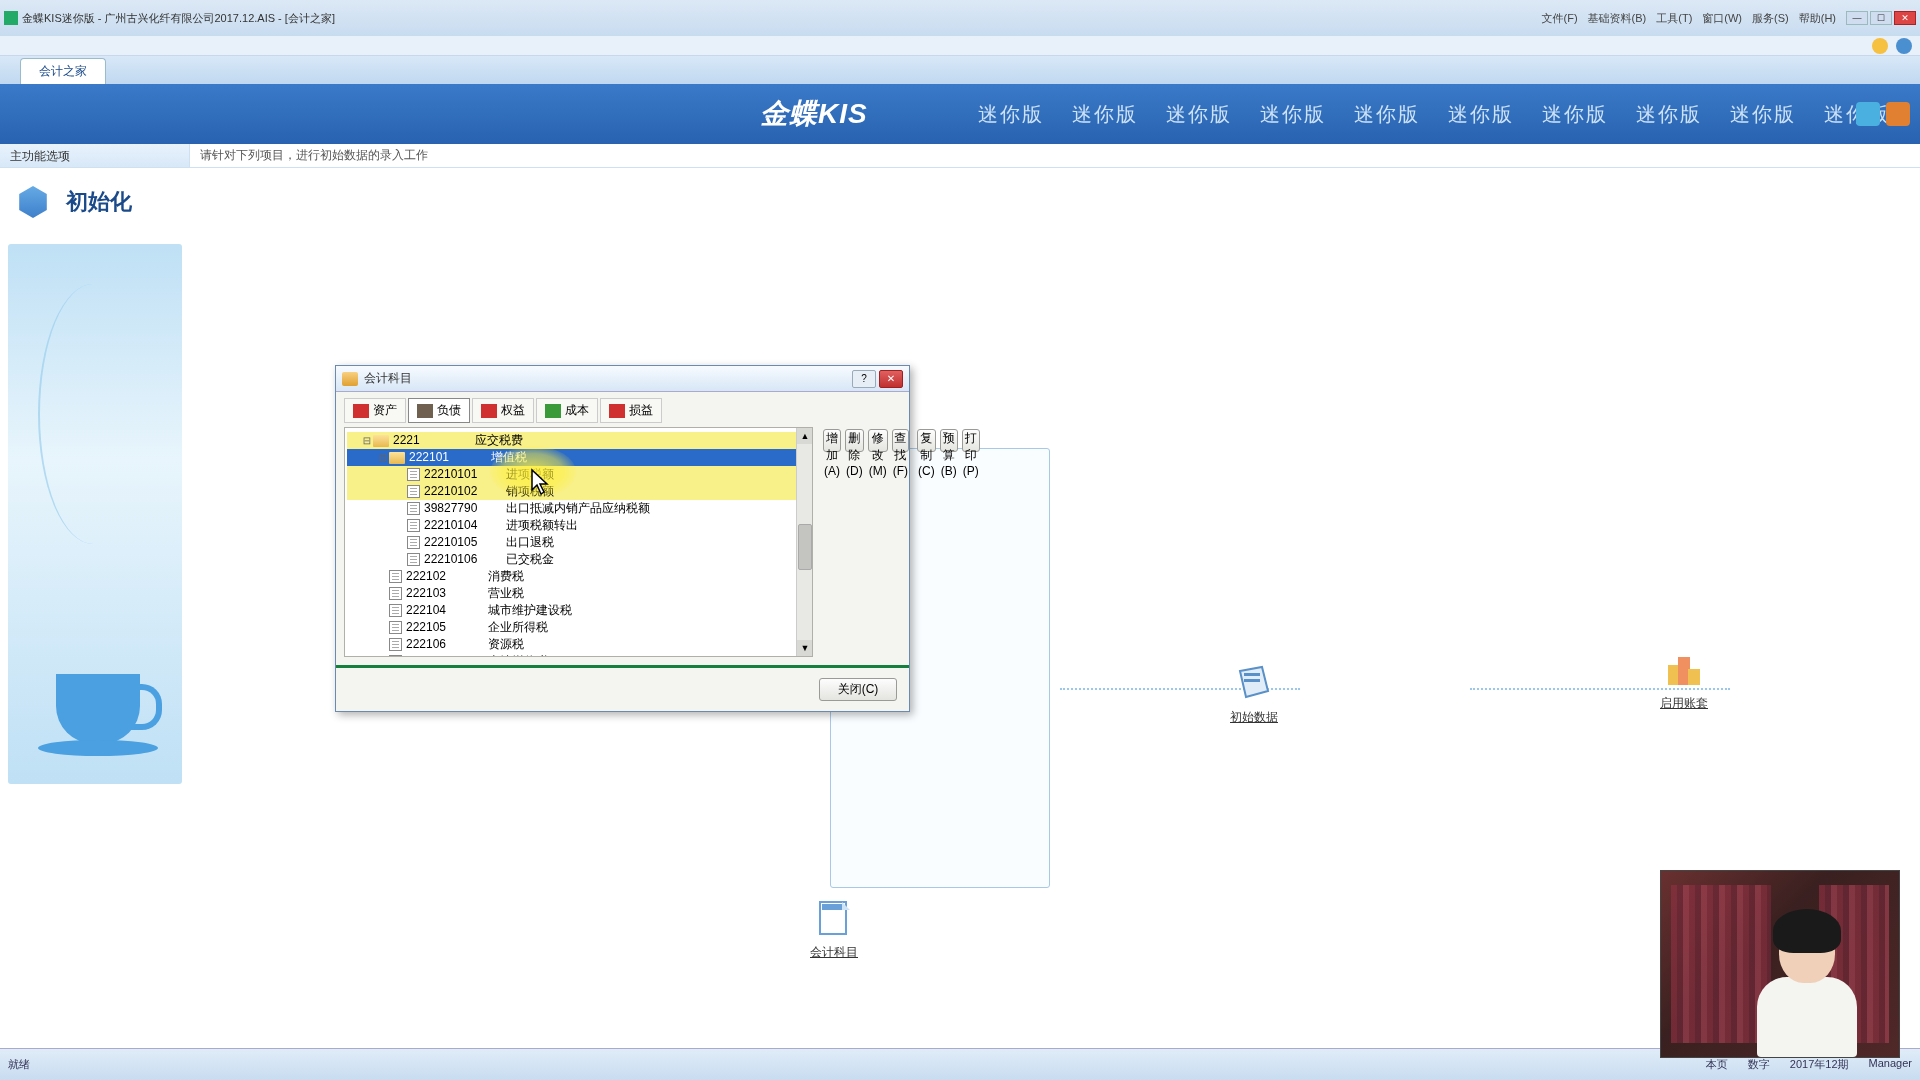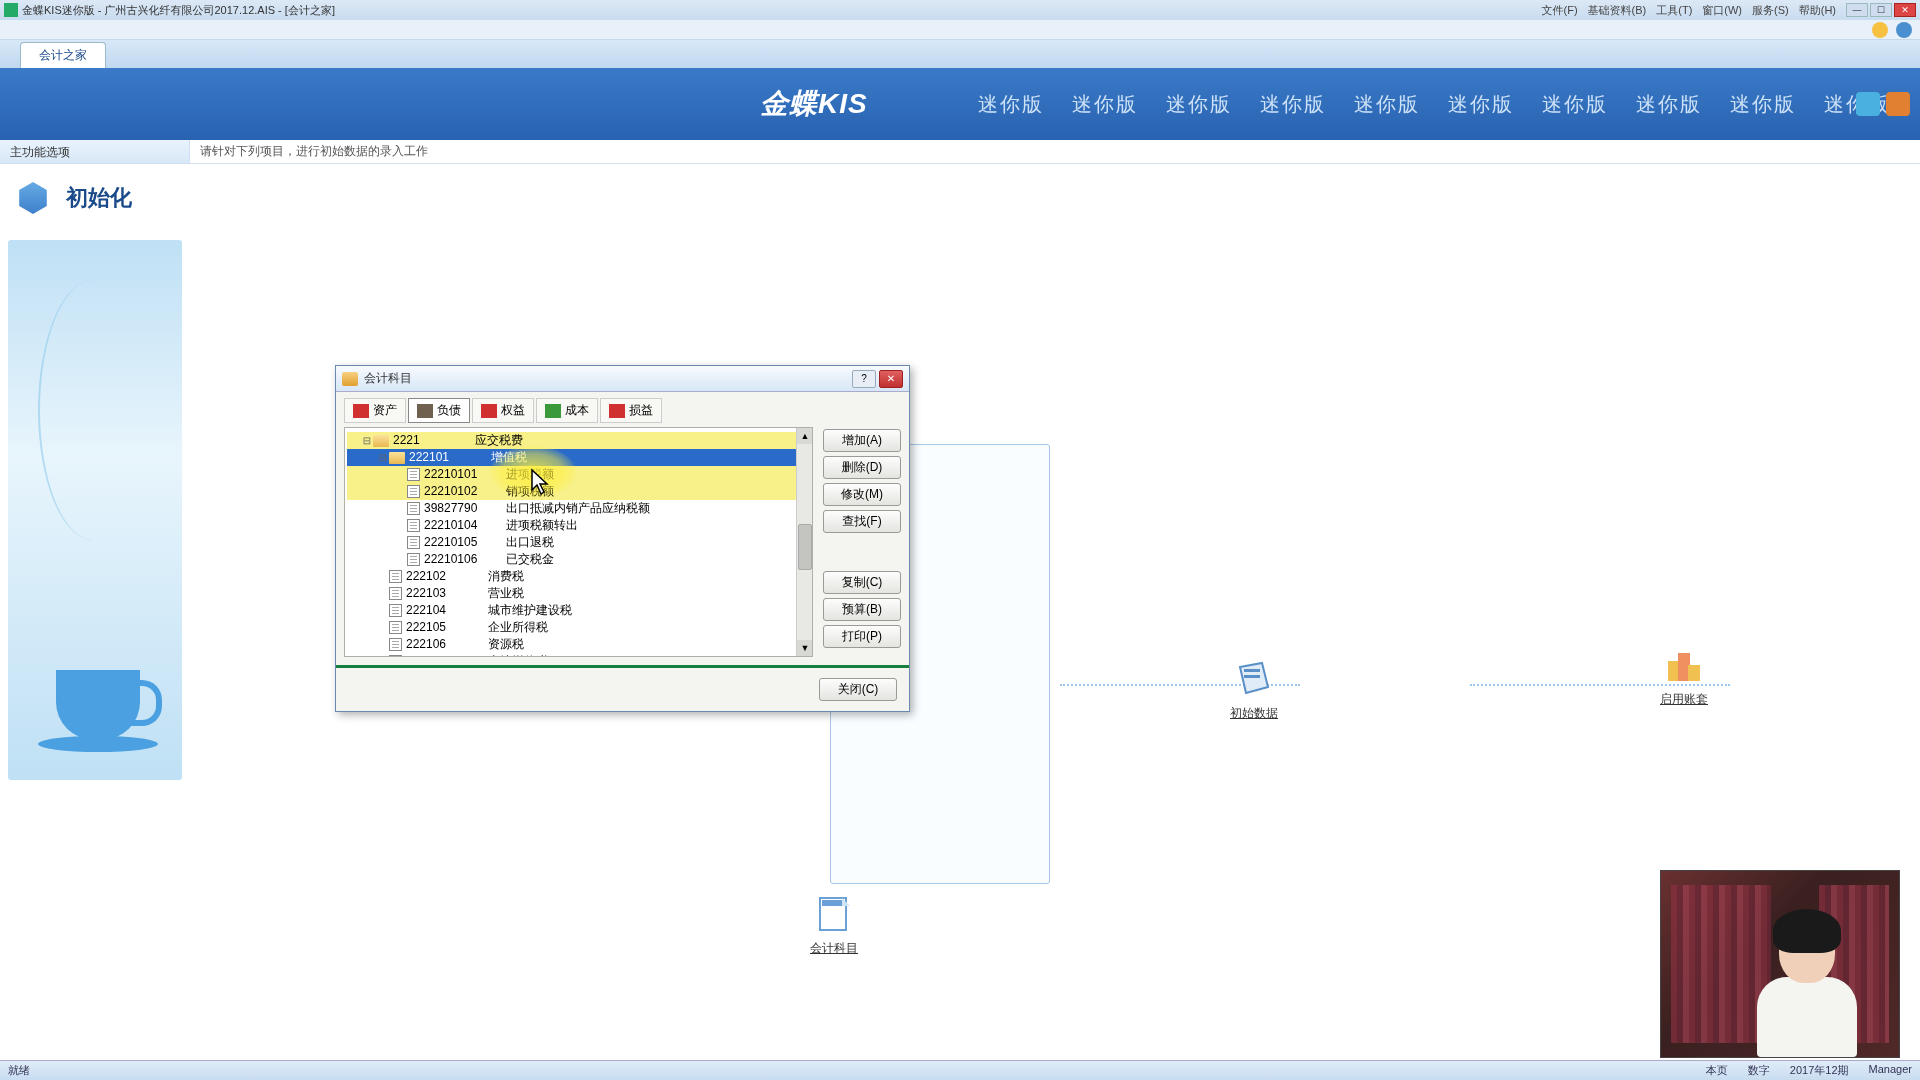--- a/index.html
+++ b/index.html
@@ -1,33 +1,33 @@
 <!DOCTYPE html>
 <html><head>
 <meta charset="utf-8">
 <style>
 * { margin: 0; padding: 0; box-sizing: border-box; font-family: "Microsoft YaHei", SimSun, sans-serif; }
 body { width: 1920px; height: 1080px; background: #fff; overflow: hidden; position: relative; font-size: 12px; }
 
-.title-bar { height: 20px; background: linear-gradient(#dce8f5,#c8dcf0); display:flex; align-items:center; padding:0 4px; color:#333; }
+.title-bar { height: 36px; background: linear-gradient(#dce8f5,#c8dcf0); display:flex; align-items:center; padding:0 4px; color:#333; }
 .title-bar .app-icon { width:14px; height:14px; background:#2a6; margin-right:4px; }
 .title-bar .title-text { flex:1; font-size:11px; }
 .title-bar .menus { display:flex; gap:10px; font-size:11px; color:#444; }
 .title-bar .menus span { cursor:default; }
 .title-bar .win-btns { display:flex; margin-left:8px; }
 .title-bar .win-btns div { width:22px; height:14px; background:#d0dcef; border:1px solid #9bb; margin-left:2px; text-align:center; line-height:12px; font-size:9px; }
 .title-bar .win-btns .close-x { background:#d44; color:#fff; border-color:#a22; }
 
 .sub-title-bar { height:20px; background:#e8f0fa; border-bottom:1px solid #c8d8ec; display:flex; align-items:center; justify-content:flex-end; padding:0 8px; gap:8px; }
 .sub-title-bar .face { width:16px; height:16px; border-radius:50%; }
 
 .tab-row { height:28px; background:linear-gradient(#d8e8f8,#c0d8f0); display:flex; align-items:flex-end; padding-left:20px; }
 .tab-row .tab { background:#fff; border:1px solid #9bc; border-bottom:none; padding:4px 18px; border-radius:4px 4px 0 0; font-size:12px; color:#1a4a8a; }
 
-.banner { height:72px; background:linear-gradient(#3a7ac8,#2862b0); display:flex; align-items:center; padding-left:760px; color:#fff; position:relative; }
+.banner { height:60px; background:linear-gradient(#3a7ac8,#2862b0); display:flex; align-items:center; padding-left:760px; color:#fff; position:relative; }
 .banner .logo { position:absolute; left:760px; font-size:28px; font-weight:bold; font-style:italic; letter-spacing:1px; }
 .banner .mini { font-size:20px; color:#cde2f7; margin-left:28px; letter-spacing:2px; }
 .banner .right-icons { position:absolute; right:10px; display:flex; gap:6px; }
 .banner .right-icons div { width:24px; height:24px; border-radius:4px; }
 
 .info-row { height:24px; display:flex; align-items:center; border-bottom:1px solid #cfe0f2; }
 .info-left { width:190px; background:linear-gradient(#e8f2fc,#d8e8f8); padding-left:10px; color:#333; border-right:1px solid #cfe0f2; height:100%; line-height:24px; }
 .info-right { padding-left:10px; color:#555; }
 
 .content { display:flex; height: calc(1080px - 20px - 20px - 28px - 56px - 24px - 18px); position:relative; }
@@ -68,40 +68,40 @@
 .tree-row { display:flex; align-items:center; white-space:nowrap; }
 .tree-row .exp { width:12px; text-align:center; color:#666; font-size:10px; }
 .tree-row .fold { width:16px; height:12px; background:linear-gradient(#fce29a,#e8b850); margin-right:4px; border-radius:1px; }
 .tree-row .doc-i { width:13px; height:13px; background:#fff; border:1px solid #888; margin-right:4px; position:relative; }
 .tree-row .doc-i::after { content:""; position:absolute; left:2px; top:2px; right:2px; height:1px; background:#aaa; box-shadow:0 3px 0 #aaa, 0 6px 0 #aaa; }
 .tree-row .code { min-width:82px; }
 .tree-row.sel { background:#2a6ac8; color:#fff; }
 .tree-row.hl { background:#f8f088; }
 .ind1 { padding-left:14px; } .ind2 { padding-left:30px; } .ind3 { padding-left:48px; }
 
-.btn-col { width:78px; display:flex; flex-direction:column; gap:4px; padding-top:2px; }
+.btn-col { width:78px; display:flex; flex-direction:row; gap:4px; padding-top:2px; }
 .dbtn { height:23px; background:linear-gradient(#fdfdfd,#e4e4e0); border:1px solid #9a9a96; border-radius:3px; font-size:12px; cursor:pointer; }
 .btn-gap { height:30px; }
 
 .dlg-foot { display:flex; justify-content:flex-end; padding:10px 12px; border-top:3px solid #15803d; background:#f4f4f0; }
 .dlg-foot .dbtn { width:78px; }
 
 .cursor-img { position:absolute; left:530px; top:468px; width:20px; height:28px; pointer-events:none; z-index:50; }
 .cursor-img svg { width:100%; height:100%; }
 .highlight-spot { position:absolute; left:490px; top:446px; width:86px; height:52px; background:radial-gradient(ellipse, rgba(255,240,60,.85) 0%, rgba(255,240,60,.5) 50%, transparent 75%); pointer-events:none; z-index:40; border-radius:50%; }
 
 .webcam { position:absolute; right:20px; bottom:22px; width:240px; height:188px; background:linear-gradient(135deg,#6a3030 0%, #3a2020 40%, #502828 100%); border:1px solid #444; z-index:60; }
 .webcam .shelf { position:absolute; top:14px; bottom:14px; left:10px; width:100px; background:repeating-linear-gradient(90deg,#8a3040 0 6px,#702838 6px 12px,#a04050 12px 18px); opacity:.7; }
 .webcam .shelf.r { left:auto; right:10px; width:70px; }
 .webcam .person { position:absolute; left:90px; bottom:0; width:110px; height:150px; }
 .webcam .head { position:absolute; left:28px; top:10px; width:56px; height:66px; background:#f0d0b8; border-radius:48% 48% 44% 44%; }
 .webcam .hair { position:absolute; left:22px; top:2px; width:68px; height:44px; background:#1a1a1a; border-radius:50% 50% 30% 30%; }
 .webcam .body { position:absolute; left:6px; bottom:0; width:100px; height:80px; background:#f4f4f0; border-radius:30px 30px 4px 4px; }
 
-.status-bar { position:absolute; bottom:0; left:0; right:0; height:20px; background:linear-gradient(#e0ecf8,#c8dcf0); border-top:1px solid #aac; display:flex; align-items:center; font-size:11px; color:#335; padding:0 8px; }
+.status-bar { position:absolute; bottom:0; left:0; right:0; height:32px; background:linear-gradient(#e0ecf8,#c8dcf0); border-top:1px solid #aac; display:flex; align-items:center; font-size:11px; color:#335; padding:0 8px; }
 .status-bar .seg { margin-left:auto; display:flex; gap:20px; }
 </style>
 </head>
 <body>
 
 <div class="title-bar">
   <div class="app-icon"></div>
   <div class="title-text">金蝶KIS迷你版 - 广州古兴化纤有限公司2017.12.AIS - [会计之家]</div>
   <div class="menus">
     <span>文件(F)</span>

